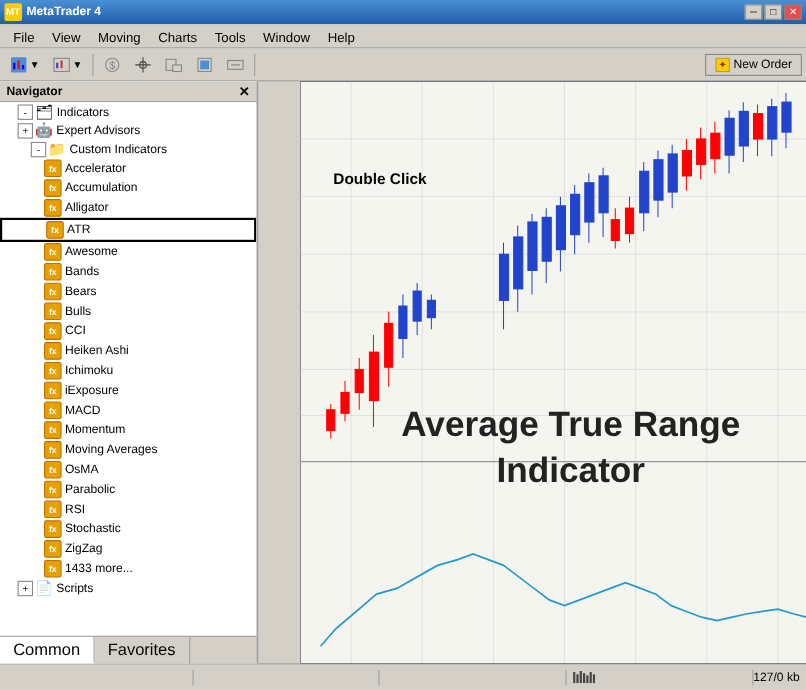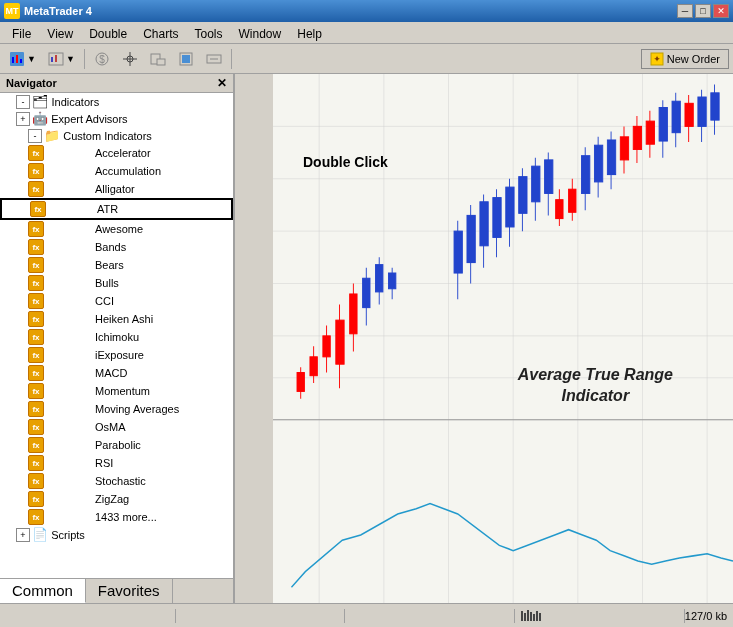--- a/index.html
+++ b/index.html
@@ -149,21 +149,21 @@
       white-space: nowrap;
       font-size: 11px;
     }
     .tree-item.highlighted {
       background: white;
       border: 2px solid #000;
       color: black;
     }
     .indent-1 { padding-left: 16px; }
     .indent-2 { padding-left: 28px; }
-    .indent-3 { padding-left: 28px; gap: 48px; }
+    .indent-3 { padding-left: 40px; }
     .expand-icon {
       width: 14px;
       height: 14px;
       display: inline-flex;
       align-items: center;
       justify-content: center;
       font-size: 9px;
       border: 1px solid #888;
       background: white;
       flex-shrink: 0;
@@ -252,47 +252,46 @@
       font-size: 14px;
       font-weight: bold;
       color: black;
       background: transparent;
     }
 
     .atr-label {
       position: absolute;
       top: 55%;
       right: 60px;
-      font-size: 16px;
+      font-size: 32px;
       font-weight: bold;
       color: #222;
       text-align: center;
       line-height: 1.3;
-      font-style: italic;
     }
   </style>
 </head>
 <body>
 
 <div class="title-bar">
   <div class="title-bar-left">
     <div class="title-icon">MT</div>
     <span>MetaTrader 4</span>
   </div>
   <div class="title-controls">
     <div class="title-btn">─</div>
     <div class="title-btn">□</div>
     <div class="title-btn close">✕</div>
   </div>
 </div>
 
 <div class="menu-bar">
   <div class="menu-item">File</div>
   <div class="menu-item">View</div>
-  <div class="menu-item">Double</div>
+  <div class="menu-item">Moving</div>
   <div class="menu-item">Charts</div>
   <div class="menu-item">Tools</div>
   <div class="menu-item">Window</div>
   <div class="menu-item">Help</div>
 </div>
 
 <div class="toolbar">
   <div class="toolbar-btn">
     <svg width="16" height="16" viewBox="0 0 16 16">
         <rect x="1" y="1" width="14" height="14" fill="#4a8fd4" rx="1"></rect>

